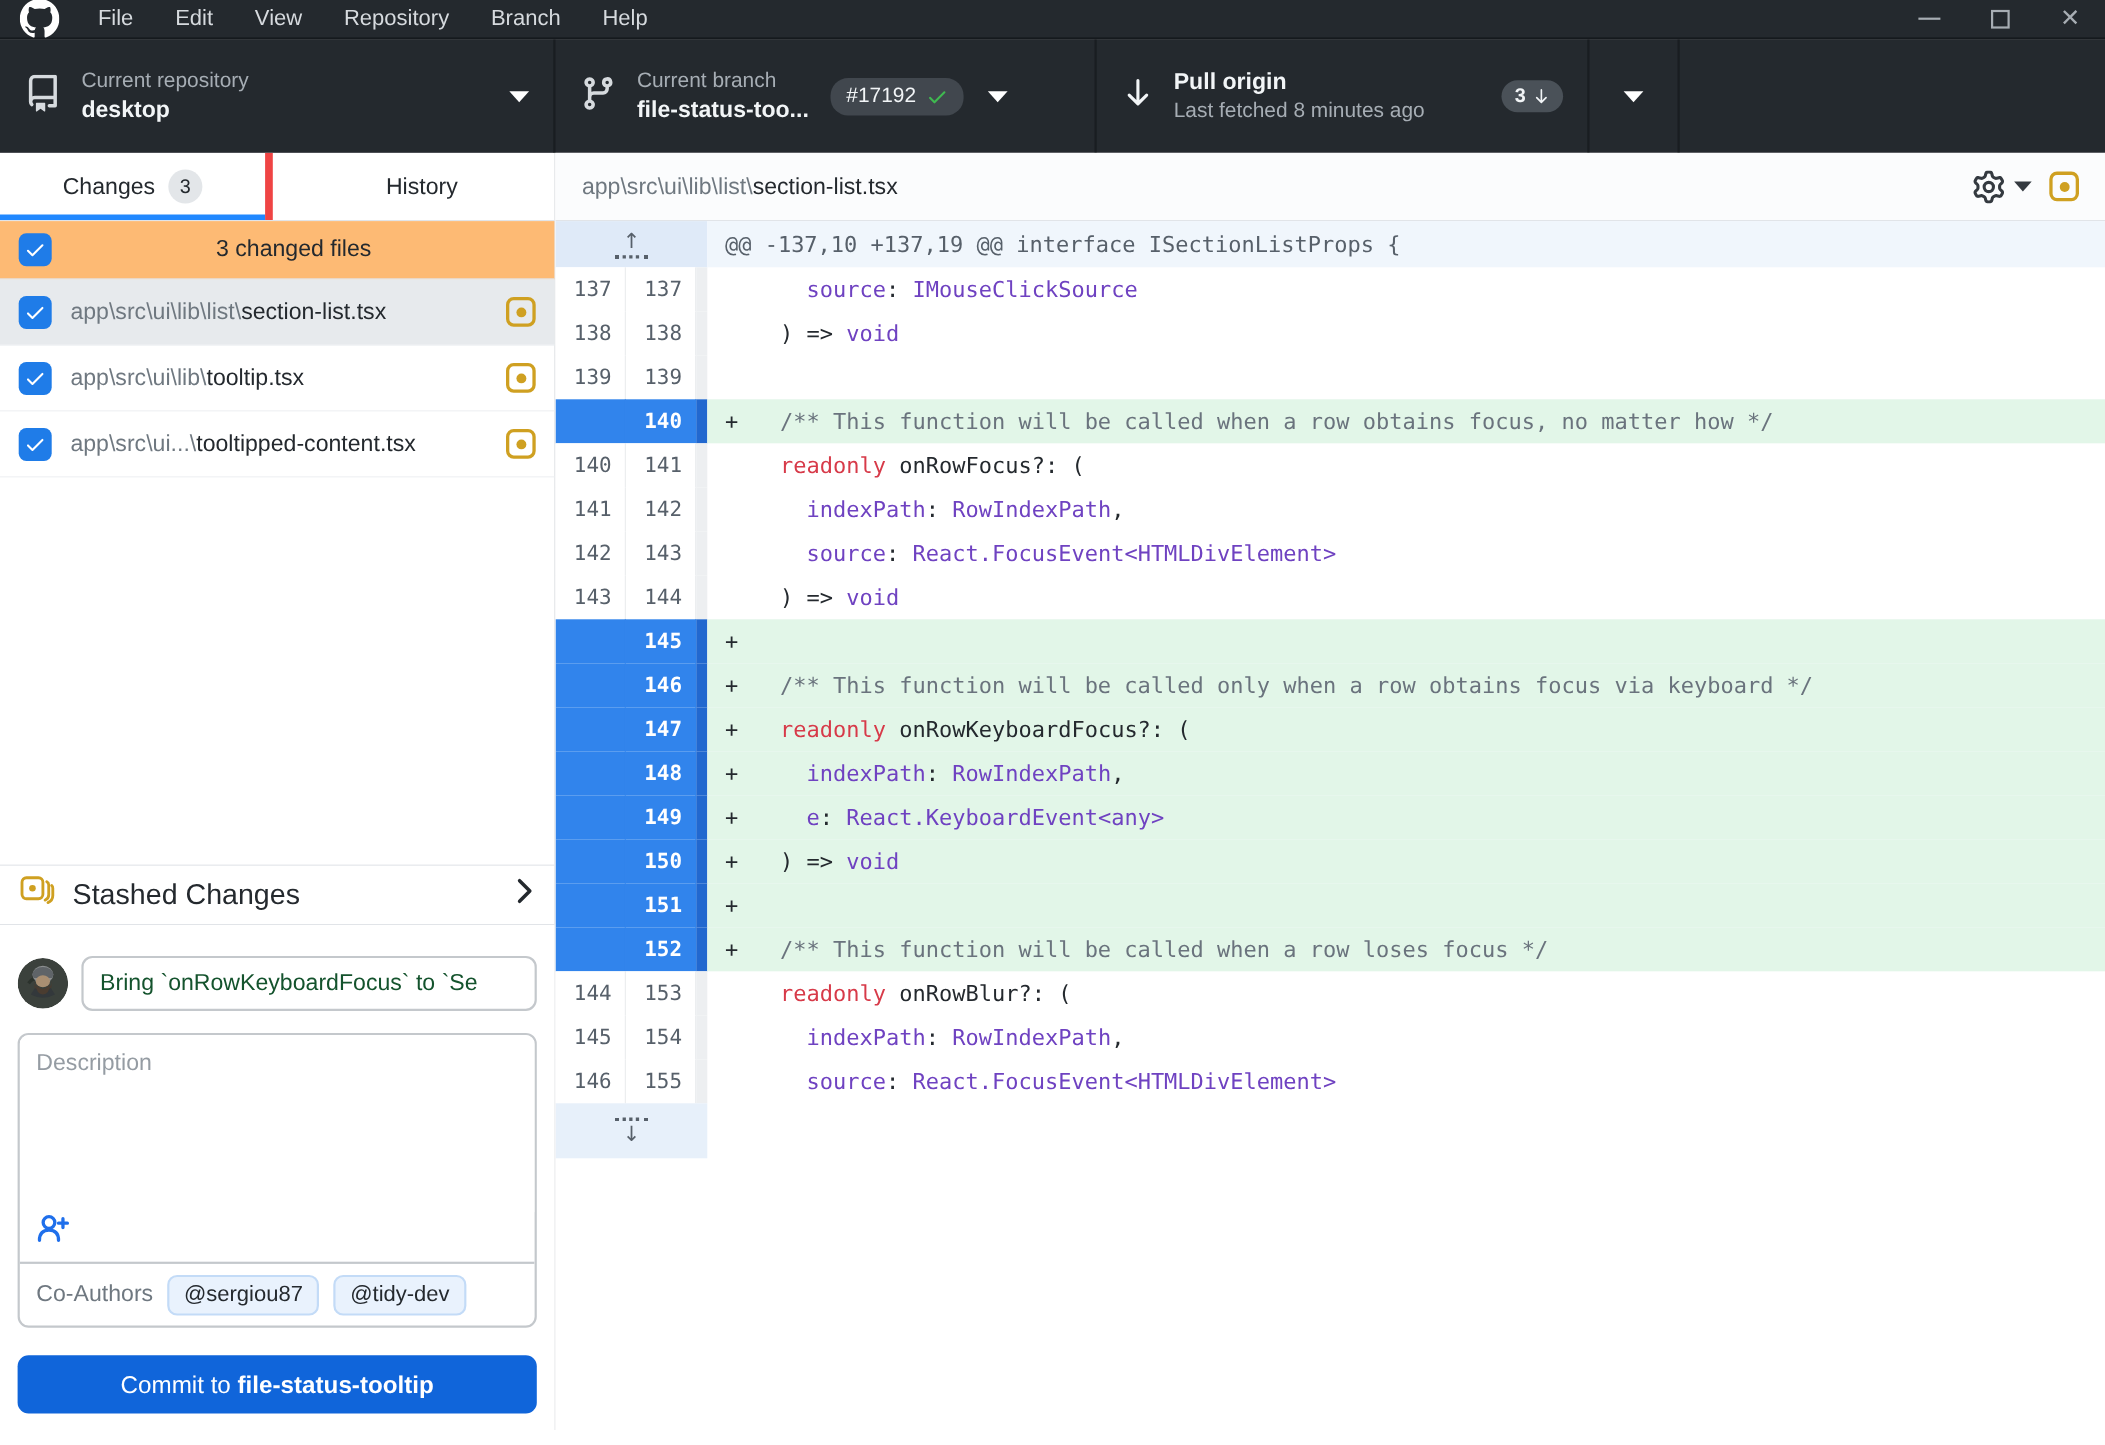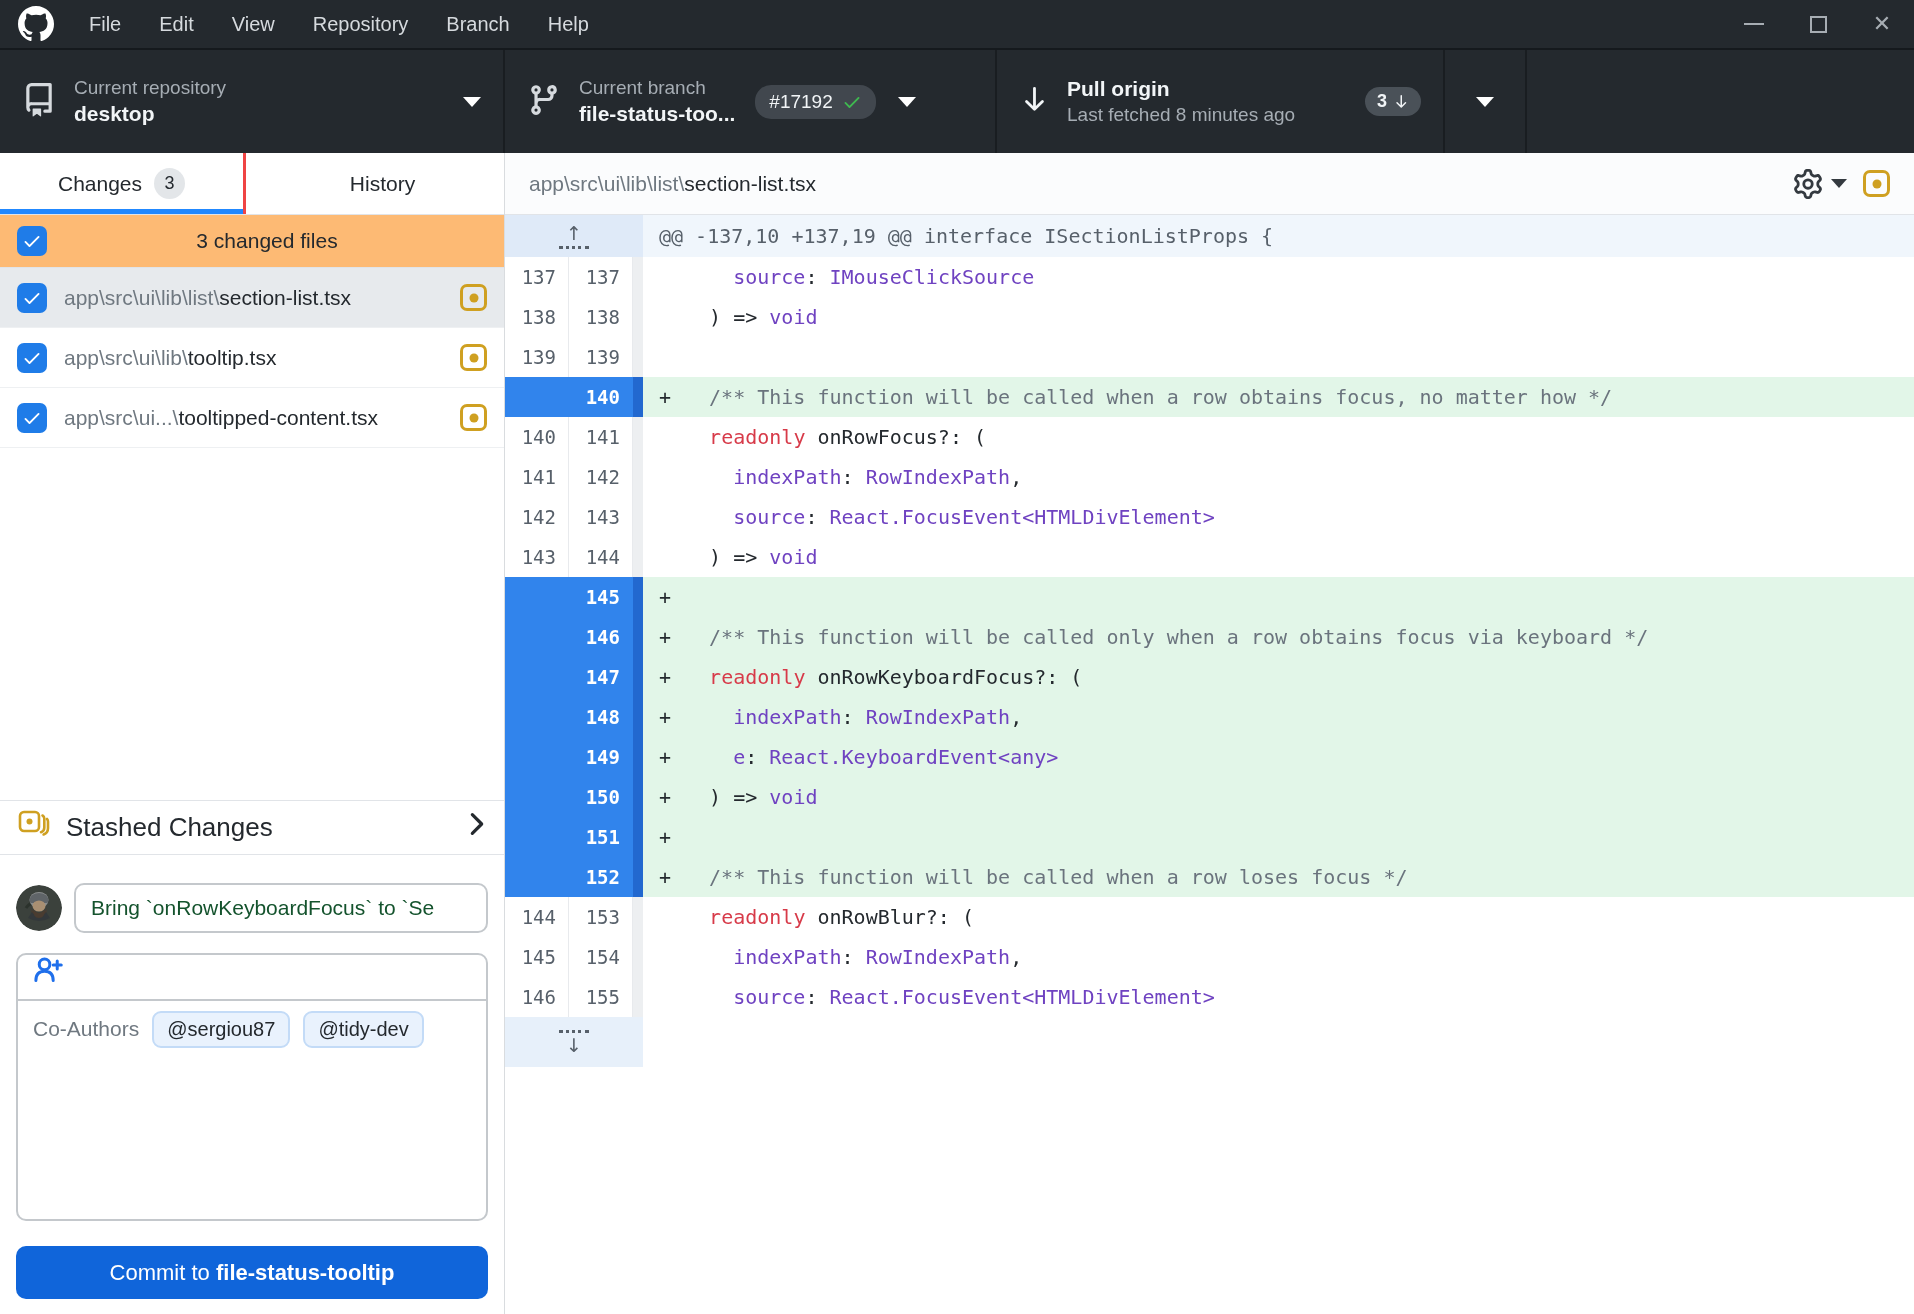--- a/index.html
+++ b/index.html
@@ -1,20 +1,20 @@
 <!DOCTYPE html>
 <html><head>
 <meta charset="utf-8">
 <style>
   * { margin:0; padding:0; box-sizing:border-box; }
   html,body { width:1914px; height:1314px; overflow:hidden;
     font-family:"Liberation Sans", sans-serif; background:#fff; color:#24292e; }
 
   
-  .titlebar { height:50px; background:#24292e; border-bottom:2px solid #15191d;
+  .titlebar { height:36px; background:#24292e; border-bottom:2px solid #15191d;
     display:flex; align-items:center; }
   .logo { margin:0 16px 0 18px; display:flex; align-items:center; }
   .menu-items { display:flex; height:100%; }
   .menu-item { color:#d6dade; font-size:20px; padding:0 19px; display:flex;
     align-items:center; cursor:default; }
   .win-controls { margin-left:auto; display:flex; height:100%; }
   .win-btn { width:64px; height:100%; display:flex; align-items:center;
     justify-content:center; color:#a7adb3; }
   .glyph-min { width:20px; height:2px; background:#a7adb3; display:block; }
   .glyph-max { width:17px; height:17px; border:2px solid #a7adb3; display:block; }
@@ -43,21 +43,21 @@
     align-items:center; gap:6px; font-weight:bold; }
 
   
   .main { display:flex; height:1161px; }
   .sidebar { width:505px; border-right:1px solid #d9dcdf; display:flex;
     flex-direction:column; background:#fff; }
 
   .tabbar { height:62px; display:flex; border-bottom:1px solid #e1e4e8; flex:none; }
   .tab { flex:1; display:flex; align-items:center; justify-content:center;
     gap:12px; font-size:21px; color:#24292e; position:relative; cursor:default; }
-  .tab + .tab { border-left:3px solid #ef4444;padding-left:15px; }
+  .tab + .tab { border-left:7px solid #ef4444;padding-left:15px; }
   .tab.active::after { content:""; position:absolute; left:0; right:0; bottom:0;
     height:5px; background:#2188ff; }
   .tab-badge { width:31px; height:31px; border-radius:50%; background:#e3e6e9;
     display:flex; align-items:center; justify-content:center; font-size:18px; }
 
   .checkbox { width:30px; height:30px; flex:none; border-radius:7px;
     background:#1f7ce8; display:flex; align-items:center; justify-content:center; }
 
   .select-all-row { height:53px; flex:none; display:flex; align-items:center;
     padding:0 17px; border-bottom:1px solid #e1e4e8; background:#fdba74; }
@@ -316,20 +316,21 @@
             <path d="M15 21 a8 9 0 0 0 16 0 q0 14-8 14 t-8-14z" fill="#4a3c30"></path>
             <ellipse cx="23" cy="21" rx="6.5" ry="5.5" fill="#a98f72"></ellipse>
             <path d="M16 27 q7 9 14 0 l4 6 a23 23 0 0 1-22 0z" fill="#33383b"></path>
             <path d="M17 24 q6 8 12 0 q0 9-6 9 t-6-9z" fill="#4a3c30"></path>
           </svg>
         </span>
         <input class="summary-input" type="text" value="Bring `onRowKeyboardFocus` to `Se" style="">
       </div>
 
       <div class="desc-box">
+        <textarea class="desc-area" placeholder="Description" style=""></textarea>
         <div class="person-add-row">
           <svg width="30" height="28" viewBox="0 0 26 24">
             <circle cx="10" cy="8" r="4.6" stroke="#1f6feb" stroke-width="2.6" fill="none"></circle>
             <path d="M2.5 22 q0-8 7.5-8 t7.5 8" stroke="#1f6feb" stroke-width="2.6" fill="none" stroke-linecap="round"></path>
             <path d="M21 5 v7 M17.5 8.5 h7" stroke="#1f6feb" stroke-width="2.6" stroke-linecap="round"></path>
           </svg>
         </div>
         <div class="coauthor-bar">
           <span class="coauthor-label">Co-Authors</span>
           <span id="coauthor-chips" style="display:flex; gap:13px;">

